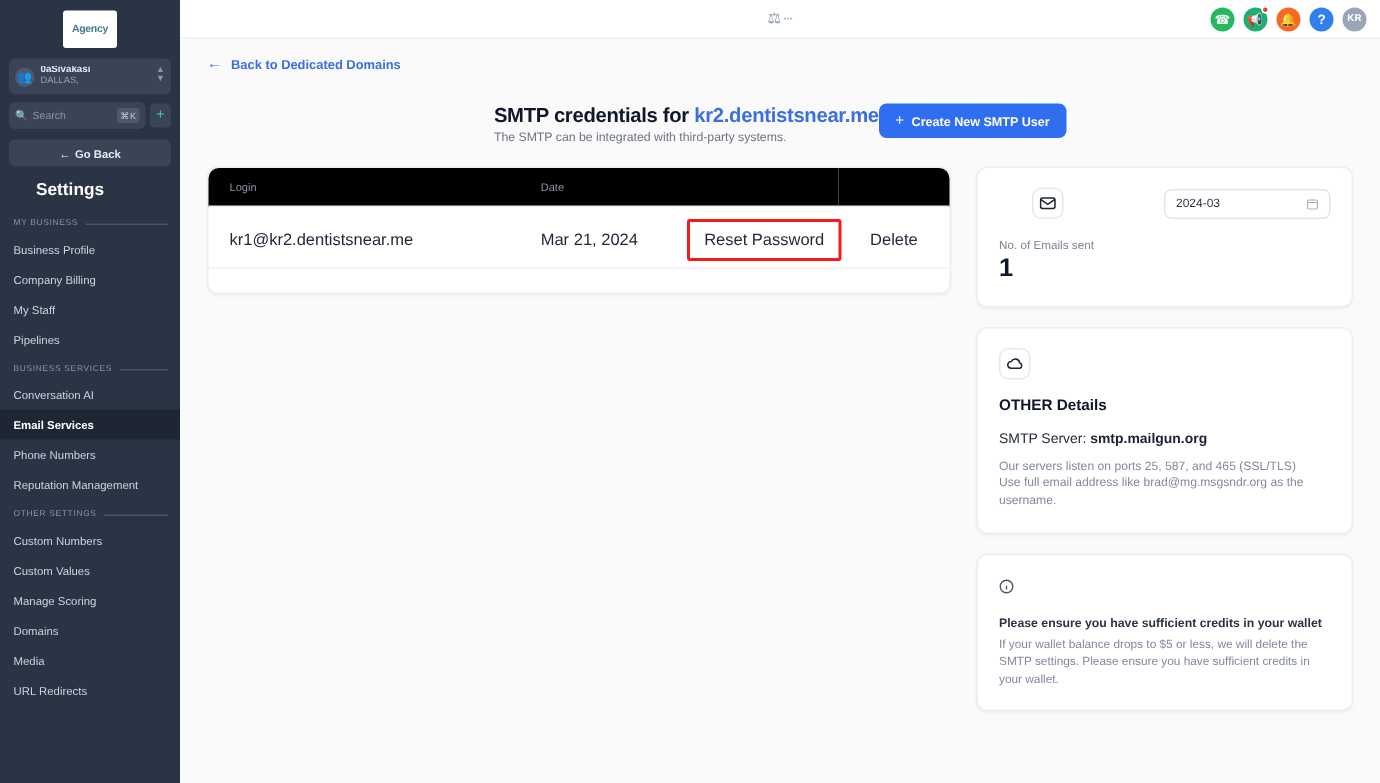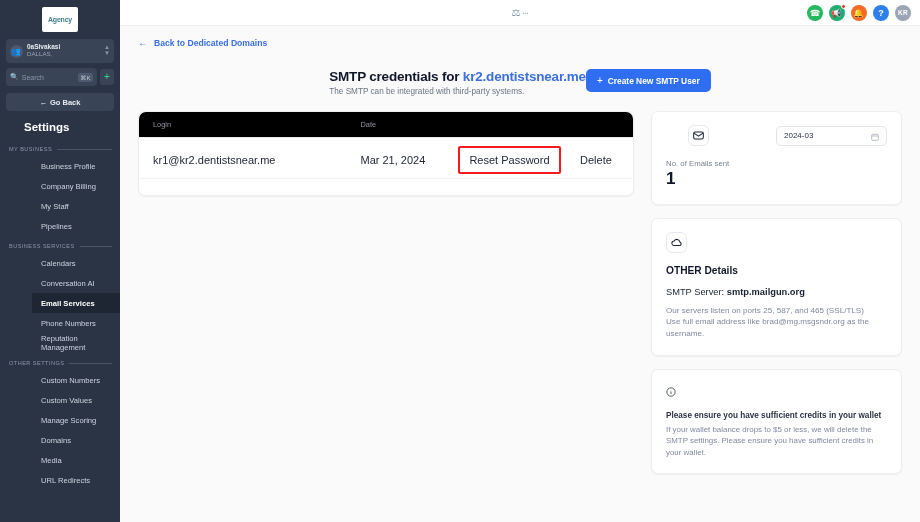--- a/index.html
+++ b/index.html
@@ -71,21 +71,21 @@
   }
   .goback span { font-size: 7.5px; font-weight: bold; color: #e8ecf2; }
   .settings-h {
     margin: 10px 0 6px 24px; font-size: 11.5px; font-weight: bold; color: #ffffff;
   }
   .sec { display: flex; align-items: center; gap: 5px; margin: 7px 8px 4px 9px; }
   .sec-l { font-size: 5.6px; color: #8b96a8; letter-spacing: .45px; white-space: nowrap; }
   .sec-line { flex: 1; height: 1px; background: #4a5465; }
   .nav-item {
     height: 20px; display: flex; align-items: center; padding-left: 9px;
-    font-size: 7.6px; color: #ccd3de; cursor: pointer; gap: 4px; margin-left: 32px;
+    font-size: 7.6px; color: #ccd3de; cursor: pointer; gap: 4px;
   }
   .nav-item.active { background: #1e2633; color: #ffffff; font-weight: bold; }
   .beta {
     background: #e9a83a; color: #3a2a06; font-size: 5.2px; font-weight: bold;
     border-radius: 2px; padding: 1px 2px; letter-spacing: .2px;
   }
 
   
   .right { flex: 1; display: flex; flex-direction: column; background: #fafafb; min-width: 0; }
 
@@ -236,23 +236,20 @@
         </div>
         <div class="nav-item">
           <span>My Staff</span>
         </div>
         <div class="nav-item">
           <span>Pipelines</span>
         </div>
         <div class="sec">
           <span class="sec-l">BUSINESS SERVICES</span>
           <span class="sec-line"></span>
-        </div>
-        <div class="nav-item">
-          <span>Calendars</span>
         </div>
         <div class="nav-item">
           <span>Conversation AI</span>
         </div>
         <div class="nav-item active">
           <span>Email Services</span>
         </div>
         <div class="nav-item">
           <span>Phone Numbers</span>
         </div>

